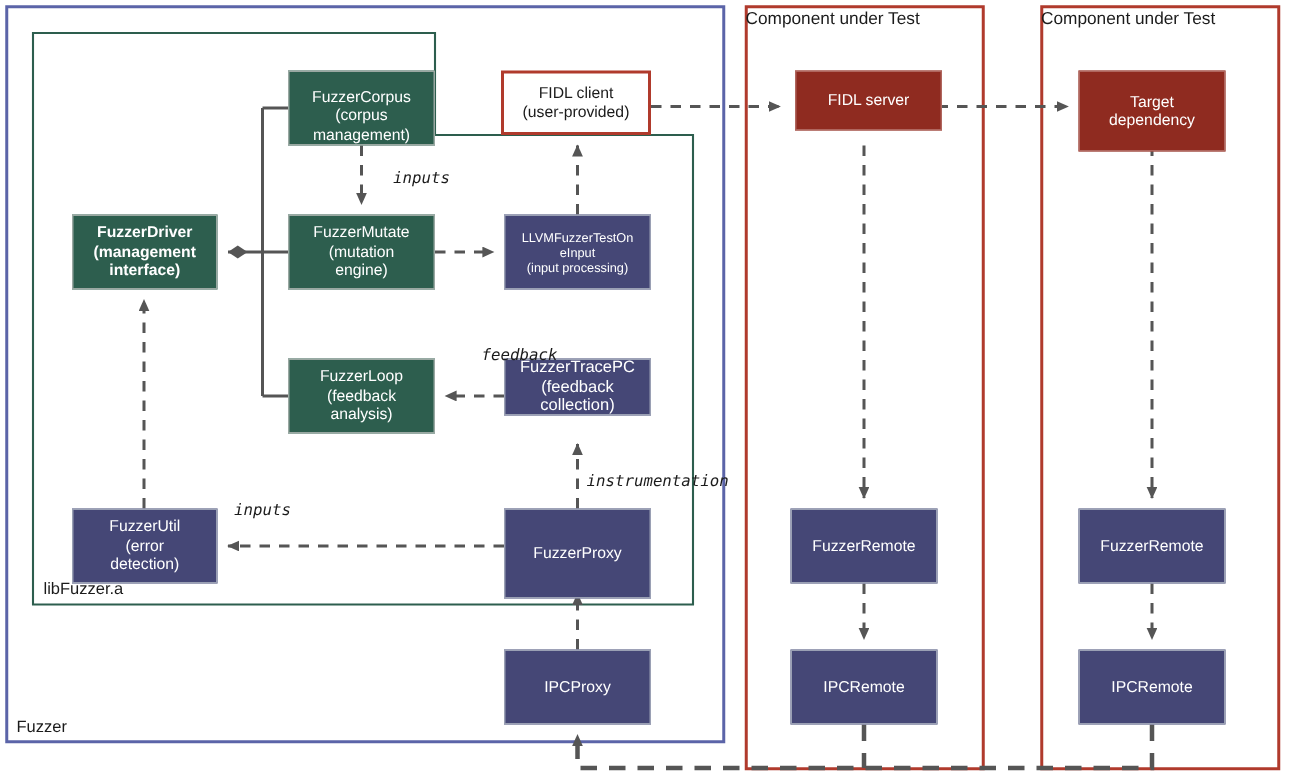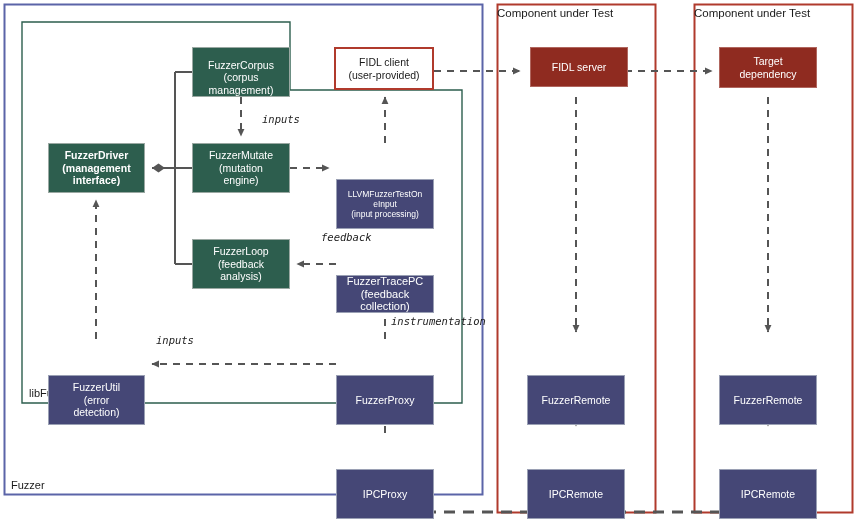--- a/index.html
+++ b/index.html
@@ -3,21 +3,21 @@
 <meta charset="utf-8">
 <style>
   html,body{margin:0;padding:0;background:#ffffff;}
   body{font-family:"Liberation Sans",sans-serif;}
   #stage{position:relative;width:866px;height:522px;background:#ffffff;overflow:hidden;}
   #svg-layer{position:absolute;left:0;top:0;width:866px;height:522px;}
   .node{position:absolute;display:flex;align-items:center;justify-content:center;text-align:center;
         box-sizing:border-box;line-height:1.18;color:#ffffff;}
   .node .lbl{display:block;width:100%;padding:0 3px;}
   .n-green{background:#2d5e4e;border:1px solid #9aa8a2;}
-  .n-navy{background:#454776;border:1px solid #9aa0b4;margin-top:36px;}
+  .n-navy{background:#454776;border:1px solid #9aa0b4;}
   .n-red{background:#8f2b20;border:1px solid #b0665e;}
   .n-white{background:#ffffff;border:2px solid #b03a2c;color:#1b1b1b;}
   .grp-label{position:absolute;color:#1b1b1b;font-size:11px;white-space:nowrap;}
   .edge-label{position:absolute;color:#1b1b1b;font-size:10.5px;white-space:nowrap;
         font-family:"DejaVu Sans Mono","Liberation Mono",monospace;font-style:italic;}
   .cut-title{position:absolute;color:#1b1b1b;font-size:11.5px;white-space:nowrap;text-align:left;}
 </style>
 </head>
 <body>
 
@@ -100,36 +100,36 @@
       </div>
       <div class="node n-green" style="left: 192px; top: 239px; width: 98px; height: 50px; font-size: 10.5px;">
         <span class="lbl">FuzzerLoop<br>(feedback<br>analysis)</span>
       </div>
       <div class="node n-navy" style="left: 336px; top: 239px; width: 98px; height: 38px; font-size: 11px;">
         <span class="lbl">FuzzerTracePC<br>(feedback<br>collection)</span>
       </div>
       <div class="node n-navy" style="left: 48px; top: 339px; width: 97px; height: 50px; font-size: 10.5px;">
         <span class="lbl">FuzzerUtil<br>(error<br>detection)</span>
       </div>
-      <div class="node n-navy" style="left: 336px; top: 339px; width: 98px; height: 50px; font-size: 10.5px;">
+      <div class="node n-navy" style="left: 336px; top: 339px; width: 98px; height: 60px; font-size: 10.5px;">
         <span class="lbl">FuzzerProxy</span>
       </div>
       <div class="node n-navy" style="left: 336px; top: 433px; width: 98px; height: 50px; font-size: 10.5px;">
         <span class="lbl">IPCProxy</span>
       </div>
       <div class="node n-red" style="left: 530px; top: 47px; width: 98px; height: 40px; font-size: 10.5px;">
         <span class="lbl">FIDL server</span>
       </div>
       <div class="node n-navy" style="left: 527px; top: 339px; width: 98px; height: 50px; font-size: 10.5px;">
         <span class="lbl">FuzzerRemote</span>
       </div>
       <div class="node n-navy" style="left: 527px; top: 433px; width: 98px; height: 50px; font-size: 10.5px;">
         <span class="lbl">IPCRemote</span>
       </div>
-      <div class="node n-red" style="left: 719px; top: 47px; width: 98px; height: 41px; font-size: 10.5px;">
+      <div class="node n-red" style="left: 719px; top: 47px; width: 98px; height: 54px; font-size: 10.5px;">
         <span class="lbl">Target<br>dependency</span>
       </div>
       <div class="node n-navy" style="left: 719px; top: 339px; width: 98px; height: 50px; font-size: 10.5px;">
         <span class="lbl">FuzzerRemote</span>
       </div>
       <div class="node n-navy" style="left: 719px; top: 433px; width: 98px; height: 50px; font-size: 10.5px;">
         <span class="lbl">IPCRemote</span>
       </div>
     </div>
 

